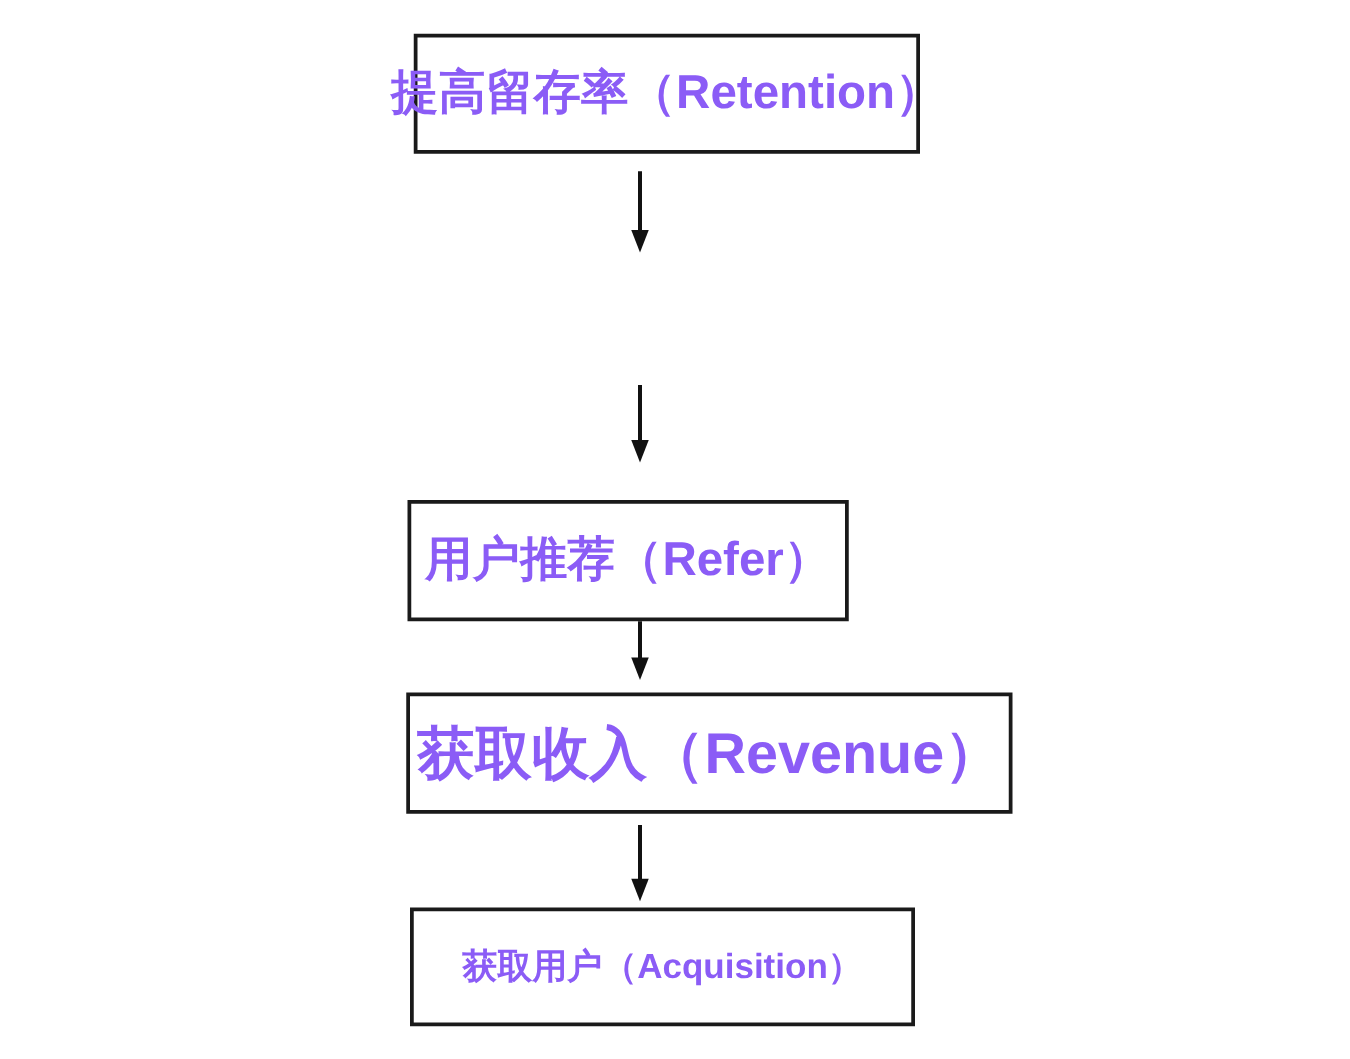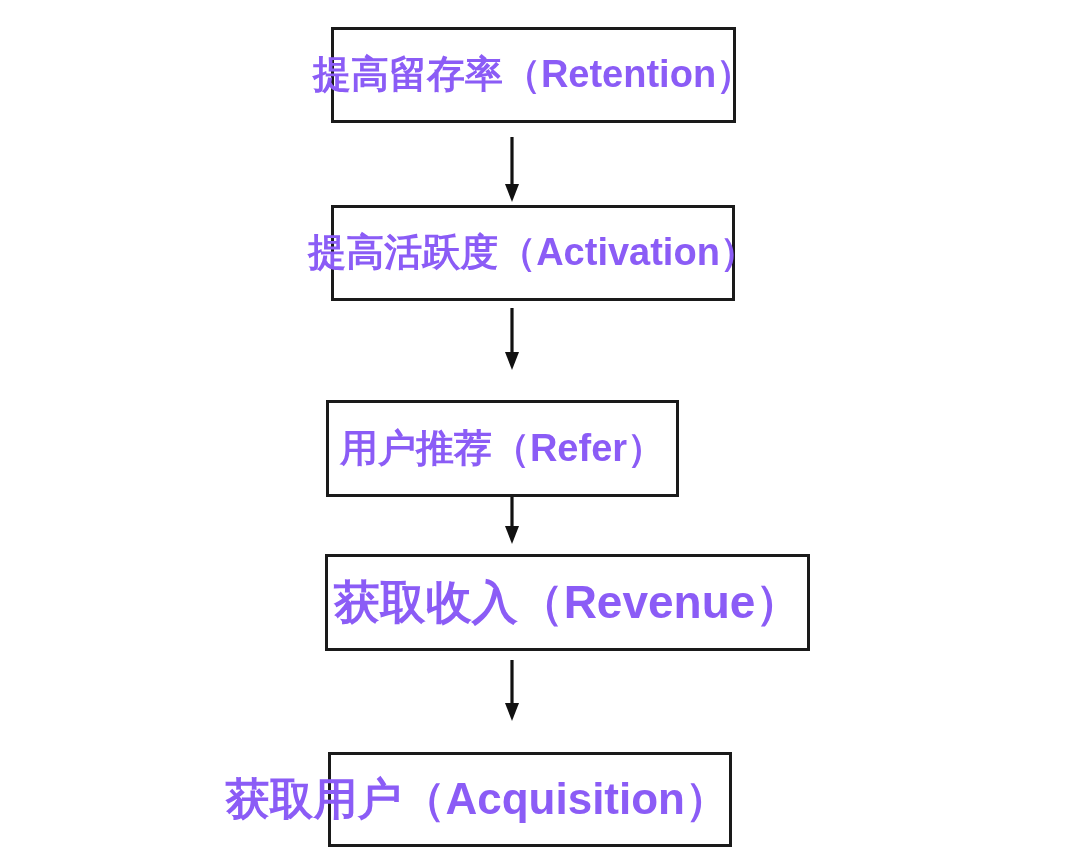--- a/index.html
+++ b/index.html
@@ -34,21 +34,21 @@
   .node-label {
     display: inline-block;
     line-height: 1.1;
   }
 
   
   #node-retention   { left: 331px; top: 27px;  width: 405px; height: 96px;  font-size: 38px; }
   #node-activation  { left: 331px; top: 205px; width: 404px; height: 96px;  font-size: 38px; }
   #node-refer       { left: 326px; top: 400px; width: 353px; height: 97px;  font-size: 38px; }
   #node-revenue     { left: 325px; top: 554px; width: 485px; height: 97px;  font-size: 46px; }
-  #node-acquisition { left: 328px; top: 752px; width: 404px; height: 95px;  font-size: 44px; justify-content: flex-end; }
+  #node-acquisition { left: 328px; top: 726px; width: 404px; height: 95px;  font-size: 28px; }
 
   .edge {
     position: absolute;
     left: 0;
     top: 0;
     width: 1080px;
     height: 847px;
     pointer-events: none;
     overflow: visible;
   }
@@ -87,23 +87,20 @@
     <g>
       <line class="edge-line" x1="512" y1="660" x2="512" y2="707"></line>
       <polygon class="edge-head" points="512,721 505,703 519,703"></polygon>
     </g>
   </svg>
 
   <div class="node" id="node-retention">
     <span class="node-label">提高留存率（Retention）</span>
   </div>
 
-  <div class="node" id="node-activation">
-    <span class="node-label">提高活跃度（Activation）</span>
-  </div>
 
   <div class="node" id="node-refer">
     <span class="node-label">用户推荐（Refer）</span>
   </div>
 
   <div class="node" id="node-revenue">
     <span class="node-label">获取收入（Revenue）</span>
   </div>
 
   <div class="node" id="node-acquisition">

